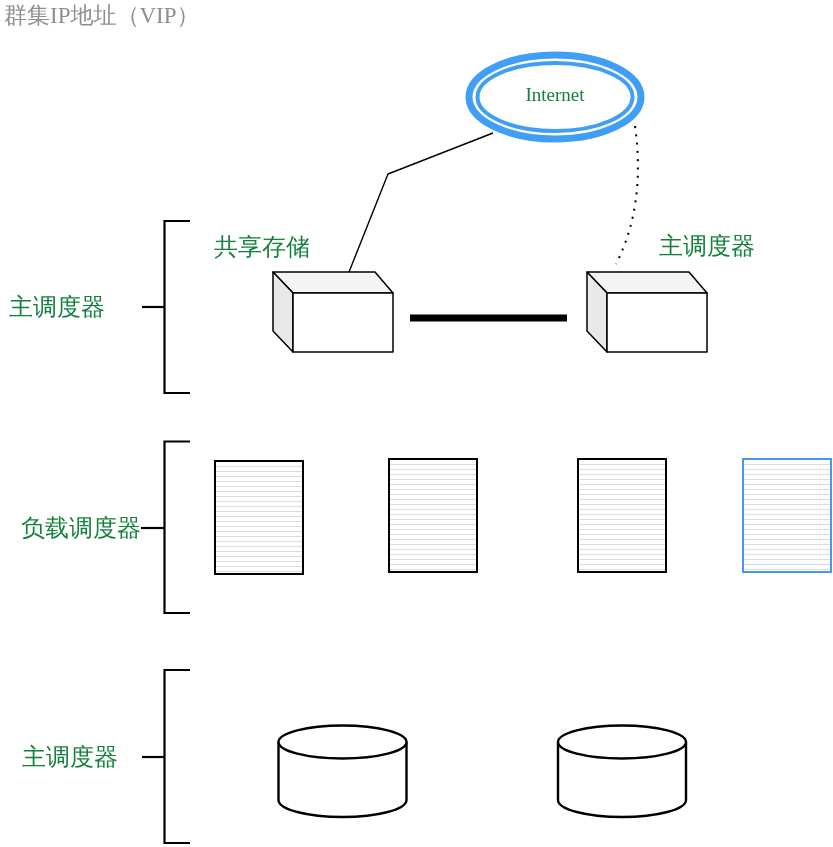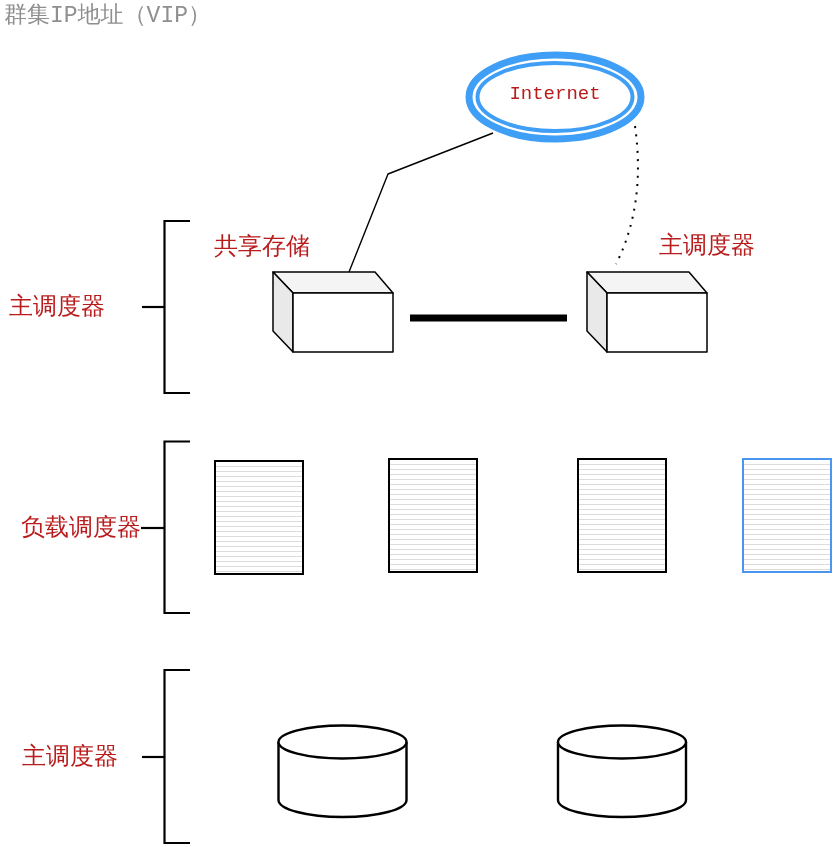--- a/index.html
+++ b/index.html
@@ -2,30 +2,30 @@
 <html><head>
 <meta charset="utf-8">
 <style>
   html, body { margin: 0; padding: 0; background: #ffffff; }
   .canvas {
     position: relative;
     width: 833px;
     height: 847px;
     background: #ffffff;
     overflow: hidden;
-    font-family: Liberation Mono, monospace;
+    font-family: Liberation Serif, serif;
   }
   .canvas svg.shapes {
     position: absolute;
     left: 0; top: 0;
     width: 833px; height: 847px;
   }
   .lbl {
     position: absolute;
-    color: #b91c1c;
+    color: #15803d;
     font-size: 24px;
     line-height: 1.15;
     white-space: nowrap;
   }
   .lbl.title { font-size: 23px; }
   .lbl.net {
     font-size: 19px;
     transform: translateX(-50%);
   }
   .server {

